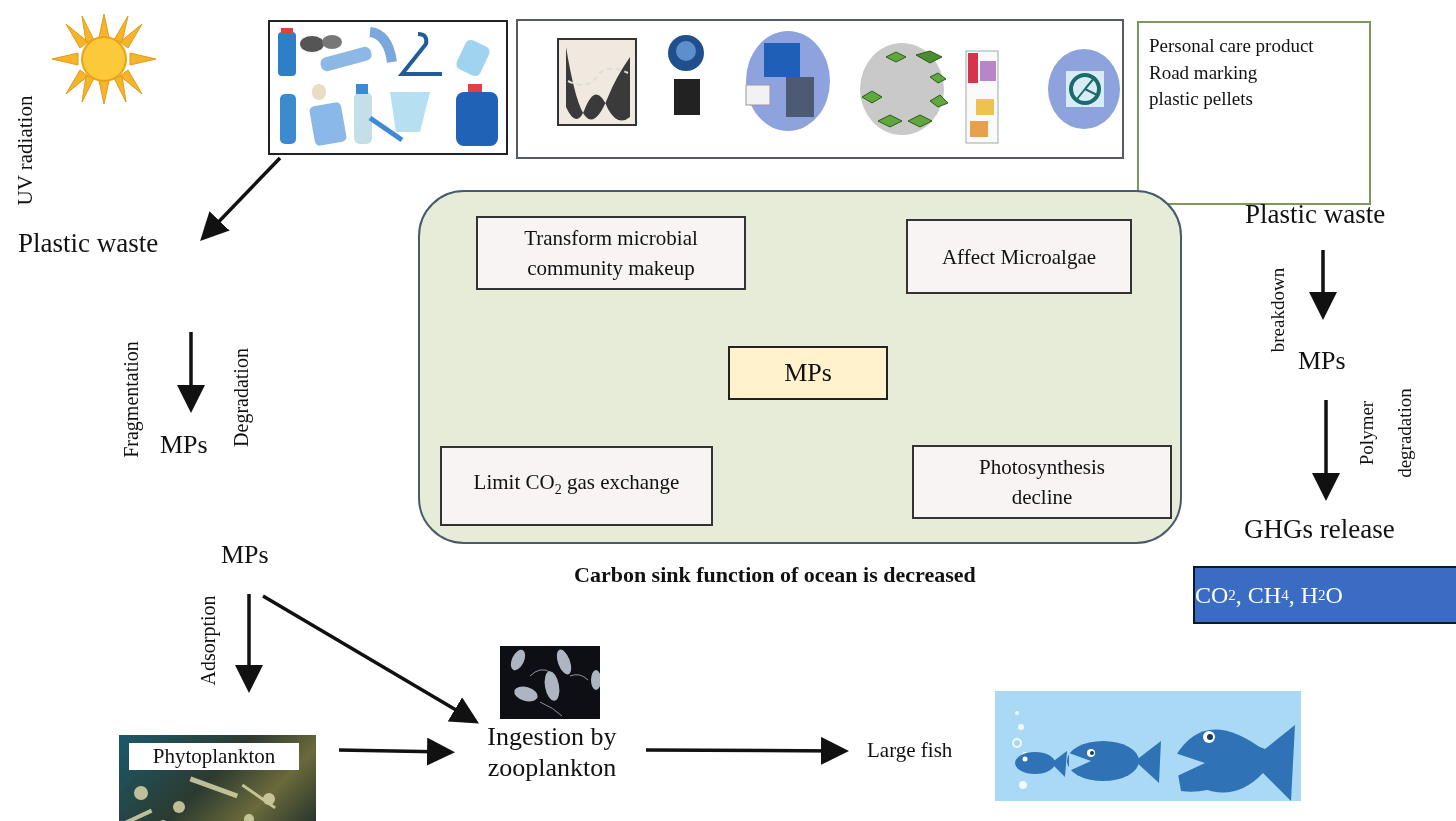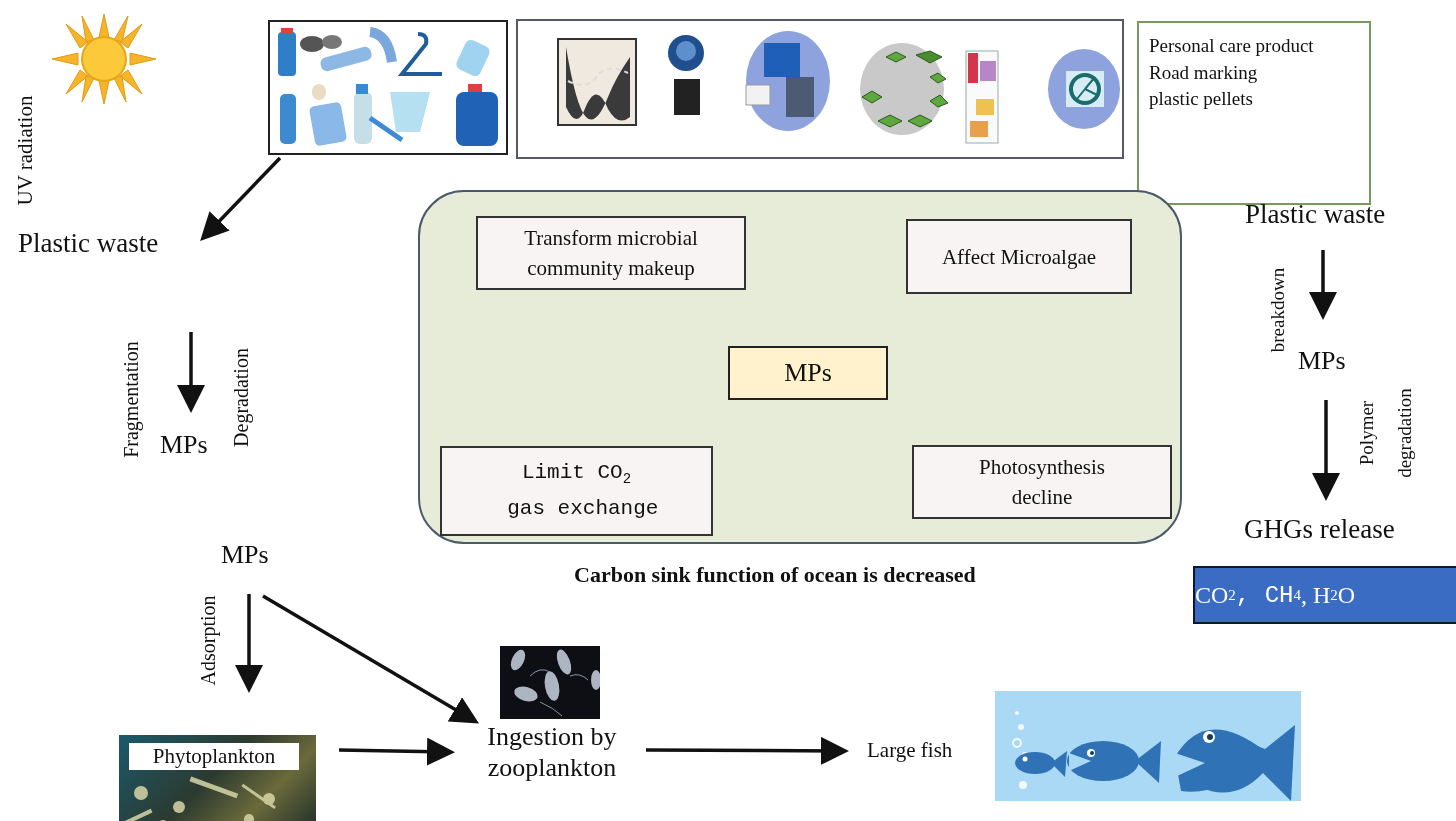--- a/index.html
+++ b/index.html
@@ -136,38 +136,38 @@
 <div class="vtxt" style="left:66px;top:388px;width:130px;text-align:center;">Fragmentation</div>
 <div class="abs txt" style="left:160px;top:430px;font-size:26px;">MPs</div>
 <div class="vtxt" style="left:186px;top:386px;width:110px;text-align:center;">Degradation</div>
 
 <div class="panel"></div>
 <div class="box" style="left:444px;top:216px;width:270px;height:74px;margin-left:32px;">
   <div><span>Transform microbial</span><br><span>community makeup</span></div>
 </div>
 <div class="box" style="left:906px;top:219px;width:226px;height:75px;">Affect Microalgae</div>
 <div class="mpsbox">MPs</div>
-<div class="box" style="left:440px;top:446px;width:273px;height:90px;font-family:Liberation Mono, monospace;">
+<div class="box" style="left:440px;top:446px;width:273px;height:80px;">
   <div><span>Limit CO</span><sub style="font-size:14px;">2</sub><span style="white-space:pre;"> gas exchange</span></div>
 </div>
 <div class="box" style="left:912px;top:445px;width:260px;height:74px;">
   <div><span>Photosynthesis</span><br><span>decline</span></div>
 </div>
 <div class="abs txt" style="left:574px;top:562px;font-size:22px;font-weight:bold;">Carbon sink function of ocean is decreased</div>
 
 <div class="abs txt" style="left:1245px;top:199px;font-size:27px;">Plastic waste</div>
 <div class="vtxt" style="left:1228px;top:299px;width:100px;text-align:center;font-size:19px;">breakdown</div>
 <div class="abs txt" style="left:1298px;top:346px;font-size:26px;">MPs</div>
 <div class="vtxt" style="left:1317px;top:422px;width:100px;text-align:center;font-size:19px;">Polymer</div>
 <div class="vtxt" style="left:1340px;top:422px;width:130px;text-align:center;font-size:19px;">degradation</div>
 <div class="abs txt" style="left:1244px;top:514px;font-size:27px;">GHGs release</div>
 <div class="ghg">
   <span>CO</span>
     <sub style="font-size:15px;">2</sub>
-    <span style="white-space:pre;font-family:Liberation Mono, monospace;">, CH</span>
+    <span style="white-space:pre;">, CH</span>
     <sub style="font-size:15px;">4</sub>
     <span style="white-space:pre;">, H</span>
     <sub style="font-size:15px;">2</sub>
     <span>O</span>
 </div>
 
 <div class="abs txt" style="left:221px;top:540px;font-size:26px;">MPs</div>
 <div class="vtxt" style="left:158px;top:629px;width:100px;text-align:center;">Adsorption</div>
 
 <div class="img-frame" style="left:119px;top:695px;width:197px;height:102px;background:linear-gradient(135deg,#1a5a6a 0%,#2c3a30 45%,#6a6a3a 70%,#1c2a2a 100%);overflow:hidden;margin-top:40px;">

